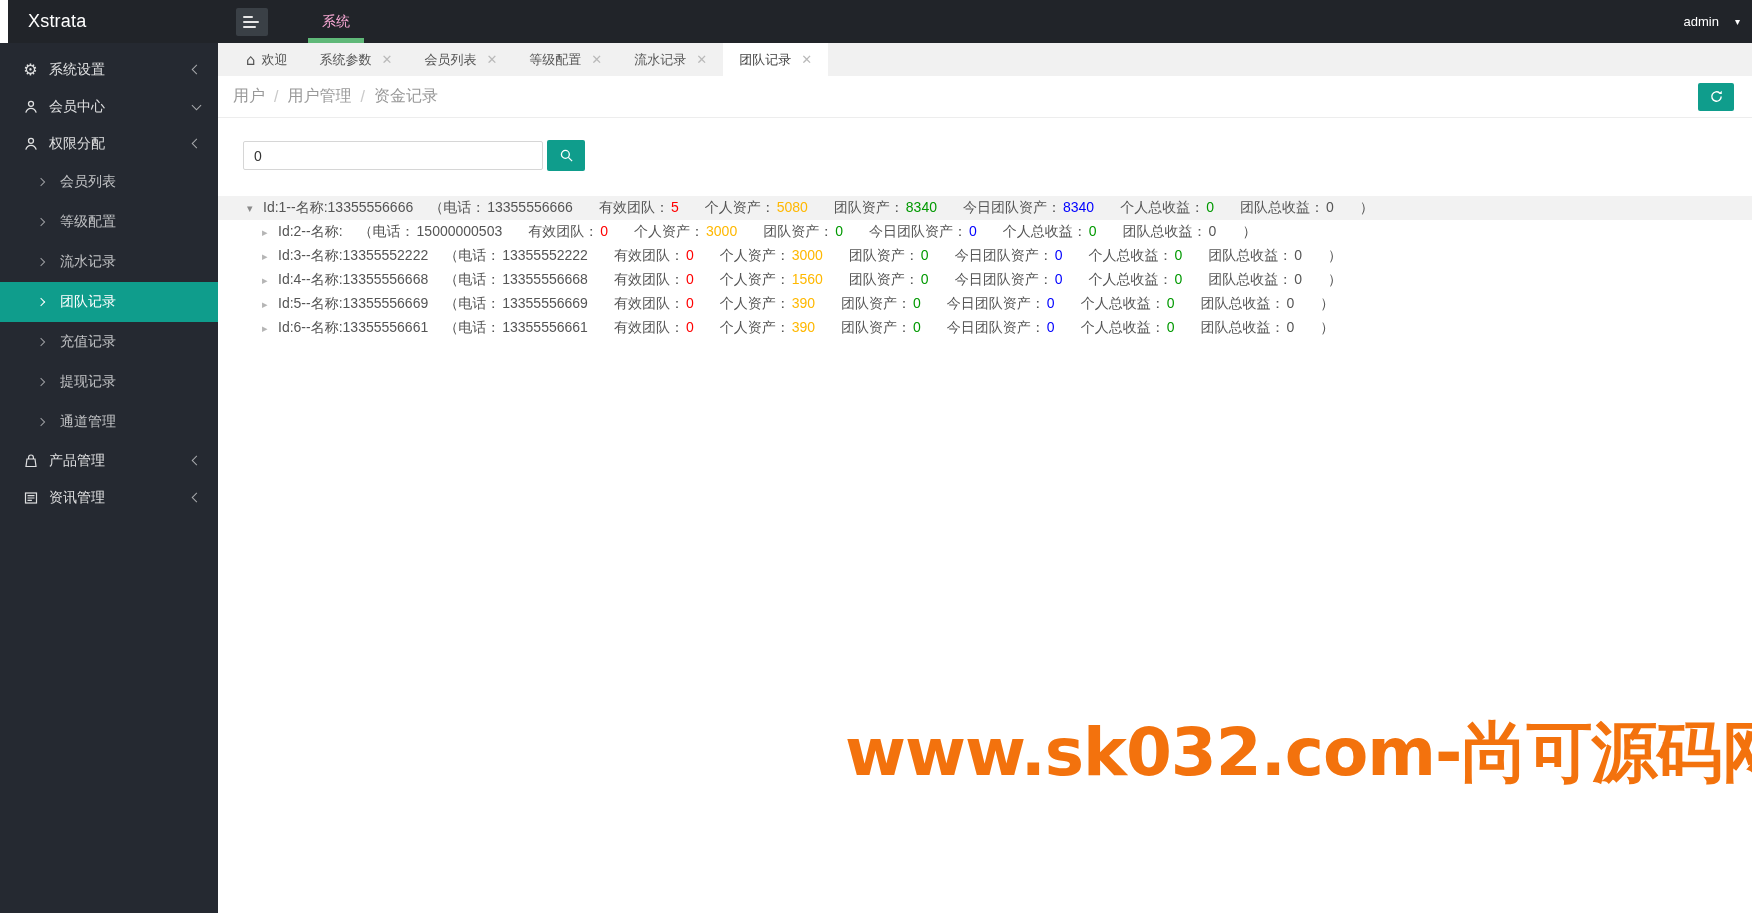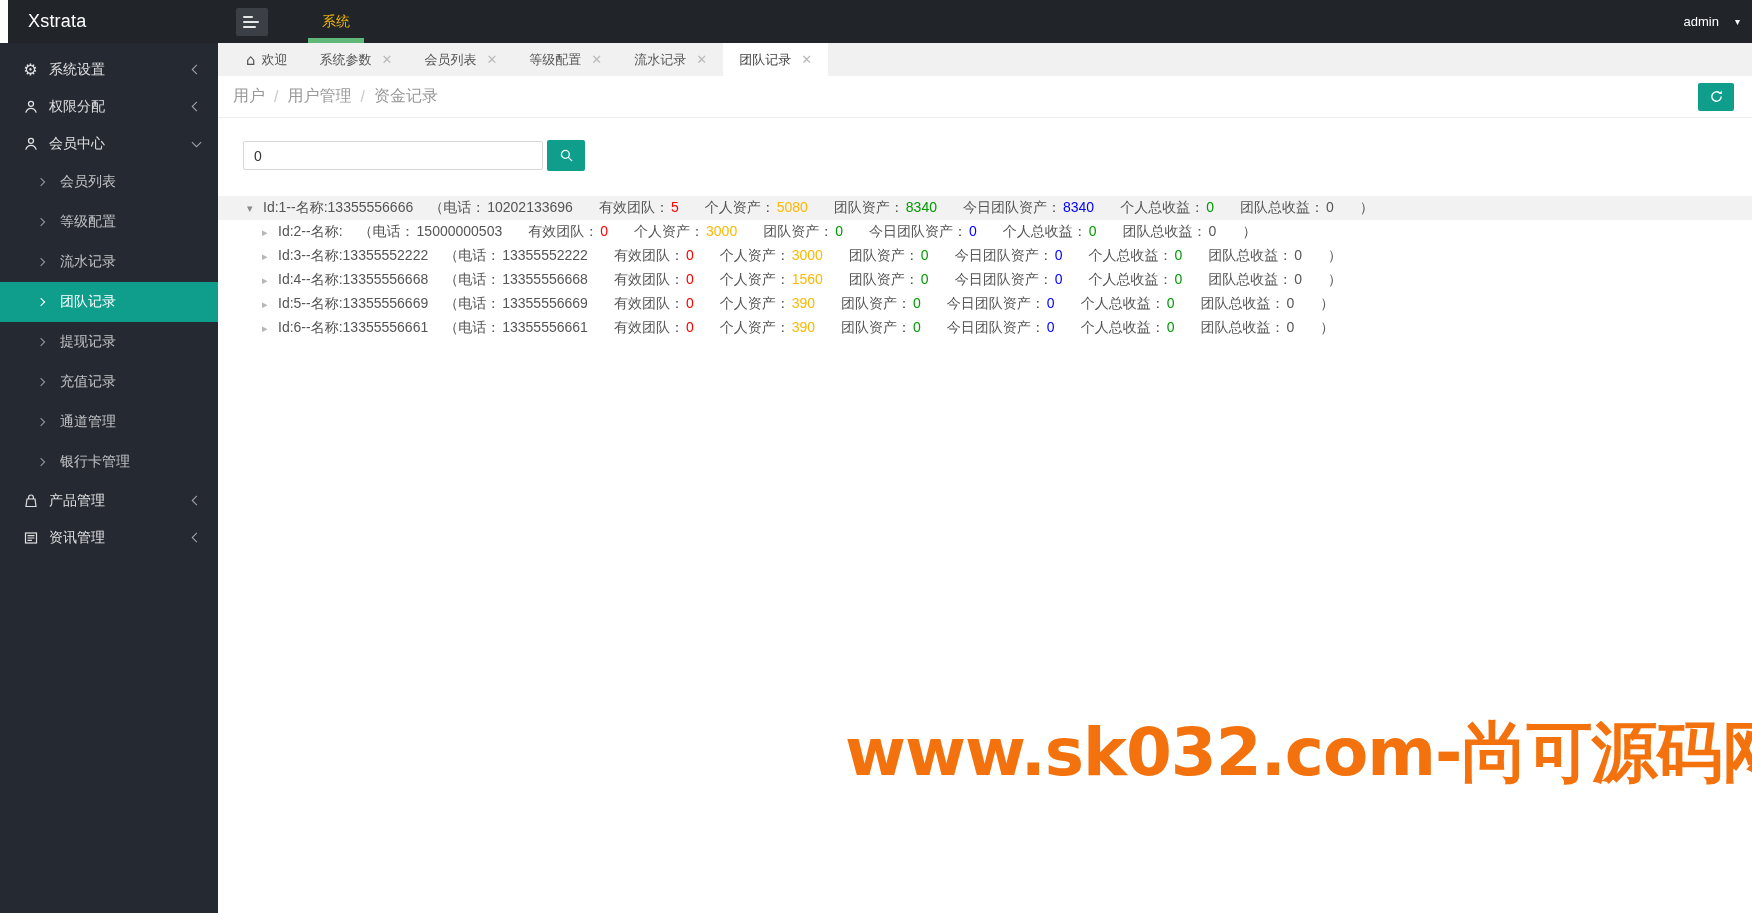--- a/index.html
+++ b/index.html
@@ -7,21 +7,21 @@
     font-family:"Liberation Sans","DejaVu Sans",sans-serif; background:#fff; }
 
   
   .header { position:absolute; left:8px; top:0; width:100%; height:43px;
     background:#212429; display:flex; align-items:center; z-index:30; }
   .logo { width:218px; padding-left:20px; color:#fff; font-size:18px; letter-spacing:.2px; }
   .hamburger { margin-left:10px; width:32px; height:28px; background:#3a4046; border-radius:2px;
     display:flex; flex-direction:column; justify-content:center; gap:3px; padding:0 7px; cursor:pointer; }
   .hamburger i { display:block; height:2px; background:#e8e8e8; border-radius:1px; }
   .hamburger i:nth-child(1){width:10px} .hamburger i:nth-child(2){width:16px} .hamburger i:nth-child(3){width:13px}
-  .header-tab { position:relative; height:43px; margin-left:28px; padding:0 26px; color:#eab308;
+  .header-tab { position:relative; height:43px; margin-left:28px; padding:0 26px; color:#f9a8d4;
     font-size:14px; display:flex; align-items:center; cursor:pointer; }
   .greenbar { position:absolute; left:12px; right:12px; bottom:0; height:5px; background:#5FB878; }
   .header-right { margin-left:auto; margin-right:20px; color:#fff; font-size:13px;
     display:flex; align-items:center; gap:16px; cursor:pointer; }
   .header-right .caret { font-size:10px; color:#fff; }
 
   
   .sidebar { position:absolute; left:0; top:43px; bottom:0; width:218px; background:#252931; z-index:20; }
   .side-menu { padding-top:8px; }
   .mi { height:37px; display:flex; align-items:center; padding:0 18px 0 22px;
@@ -113,33 +113,33 @@
     <span class="chev left"></span>
   </div>
 
   <div class="mi">
     <span class="mi-icon">
           <svg width="16" height="16" viewBox="0 0 16 16">
             <circle cx="8" cy="4.8" r="2.5" fill="none" stroke="currentColor" stroke-width="1.3"></circle>
             <path d="M2.8 13.6c.8-2.9 2.9-4.3 5.2-4.3s4.4 1.4 5.2 4.3" fill="none" stroke="currentColor" stroke-width="1.3"></path>
           </svg>
         </span>
-    <span class="mi-label">权限分配</span>
-    <span class="chev left"></span>
+    <span class="mi-label">会员中心</span>
+    <span class="chev down"></span>
   </div>
 
   <div class="mi">
     <span class="mi-icon">
           <svg width="16" height="16" viewBox="0 0 16 16">
             <circle cx="8" cy="4.8" r="2.5" fill="none" stroke="currentColor" stroke-width="1.3"></circle>
             <path d="M2.8 13.6c.8-2.9 2.9-4.3 5.2-4.3s4.4 1.4 5.2 4.3" fill="none" stroke="currentColor" stroke-width="1.3"></path>
           </svg>
         </span>
-    <span class="mi-label">会员中心</span>
-    <span class="chev down"></span>
+    <span class="mi-label">权限分配</span>
+    <span class="chev left"></span>
   </div>
 
   <div class="submi">
     <span class="arr"></span>
     <span class="smi-label">会员列表</span>
   </div>
 
   <div class="submi">
     <span class="arr"></span>
     <span class="smi-label">等级配置</span>
@@ -150,37 +150,33 @@
     <span class="smi-label">流水记录</span>
   </div>
 
   <div class="submi active">
     <span class="arr"></span>
     <span class="smi-label">团队记录</span>
   </div>
 
   <div class="submi">
     <span class="arr"></span>
+    <span class="smi-label">充值记录</span>
+  </div>
+
+  <div class="submi">
+    <span class="arr"></span>
     <span class="smi-label">提现记录</span>
   </div>
 
   <div class="submi">
     <span class="arr"></span>
-    <span class="smi-label">充值记录</span>
-  </div>
-
-  <div class="submi">
-    <span class="arr"></span>
     <span class="smi-label">通道管理</span>
   </div>
 
-  <div class="submi">
-    <span class="arr"></span>
-    <span class="smi-label">银行卡管理</span>
-  </div>
 
   <div class="mi">
     <span class="mi-icon">
           <svg width="16" height="16" viewBox="0 0 16 16">
             <path d="M4 6h8l1 7.5H3z" fill="none" stroke="currentColor" stroke-width="1.2"></path>
             <path d="M5.6 6V4.4a2.4 2.4 0 0 1 4.8 0V6" fill="none" stroke="currentColor" stroke-width="1.2"></path>
           </svg>
         </span>
     <span class="mi-label">产品管理</span>
     <span class="chev left"></span>
@@ -264,21 +260,21 @@
           <circle cx="6.8" cy="6.8" r="4.2" fill="none" stroke="#fff" stroke-width="1.4"></circle>
           <path d="M10 10 L14 14" stroke="#fff" stroke-width="1.4"></path>
         </svg>
       </button>
     </div>
 
     <div class="rows" id="rows">
   <div class="row expanded">
     <span class="tri">▾</span>
     <span class="seg id">Id:1--名称:13355556666</span>
-  <span class="seg"><span class="c-dark">（电话：</span><span class="val c-dark">10202133696</span></span>
+  <span class="seg"><span class="c-dark">（电话：</span><span class="val c-dark">13355556666</span></span>
           <span class="seg"><span class="c-dark">有效团队：</span><span class="val c-red">5</span></span>
           <span class="seg"><span class="c-dark">个人资产：</span><span class="val c-orange">5080</span></span>
           <span class="seg"><span class="c-dark">团队资产：</span><span class="val c-green">8340</span></span>
           <span class="seg"><span class="c-dark">今日团队资产：</span><span class="val c-blue">8340</span></span>
           <span class="seg"><span class="c-dark">个人总收益：</span><span class="val c-green">0</span></span>
           <span class="seg"><span class="c-dark">团队总收益：</span><span class="val c-gray">0</span></span>
           <span class="seg c-dark">）</span>
         </div>
 
   <div class="row child">

